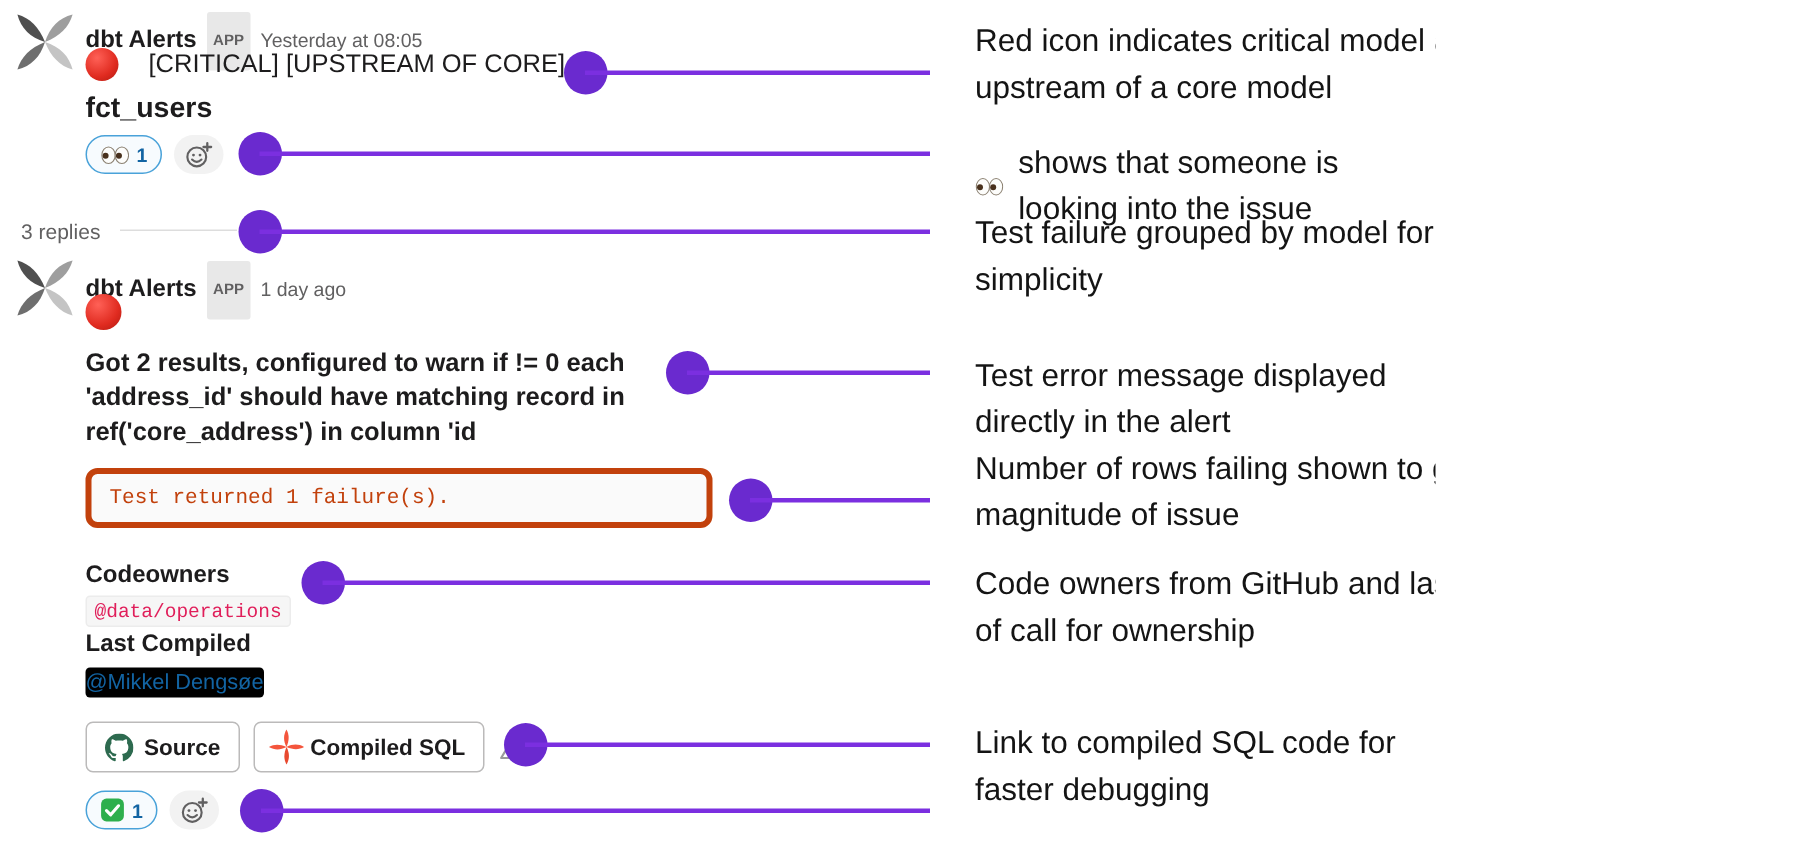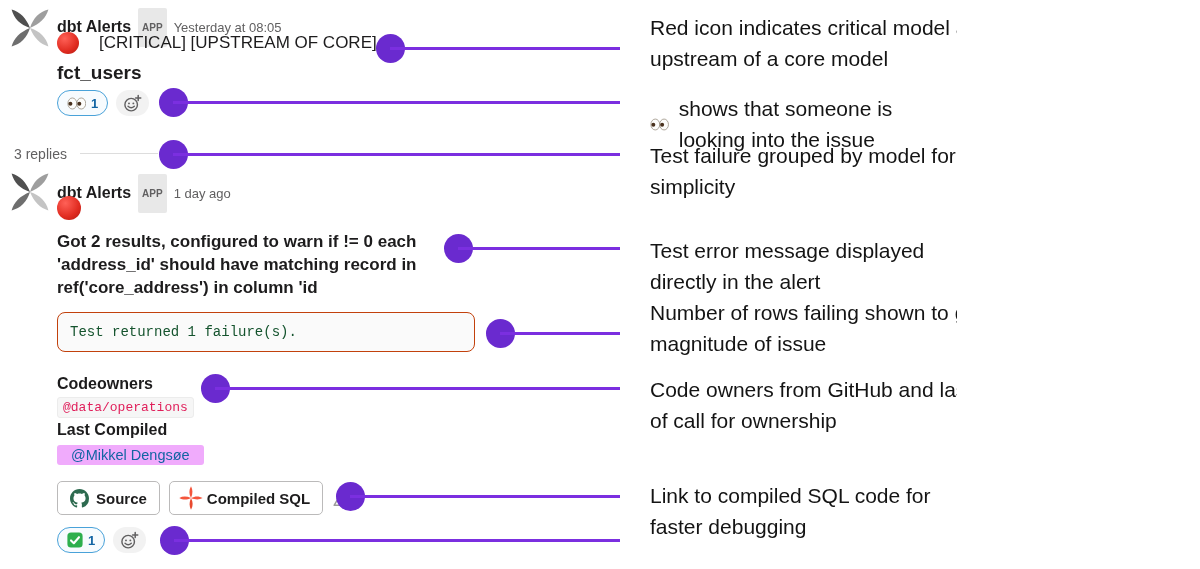--- a/index.html
+++ b/index.html
@@ -40,33 +40,33 @@
     display:flex; align-items:center; justify-content:center;
     width:33px; height:26px; border-radius:13px; background:#f2f2f2; cursor:pointer;
   }
 
   .replies-label { font-size:14px; color:#616061; }
   .replies-divider { height:1px; background:#dddddd; }
 
   .error-text { width:408px; font-size:17px; font-weight:bold; line-height:23px; color:#1d1c1d; }
 
   .code-block {
-    width:418px; height:40px; background:#fafafa; border:1px solid #c2410c; border-radius:8px;
+    width:418px; height:40px; background:#fafafa; border:4px solid #c2410c; border-radius:8px;
     display:flex; align-items:center; padding:0 12px;
-    font-family:"Liberation Mono", monospace; font-size:14px; color:#14532d;
+    font-family:"Liberation Mono", monospace; font-size:14px; color:#c2410c;
   }
 
   .field-label { font-size:16px; font-weight:bold; color:#1d1c1d; }
   .code-chip {
     display:inline-block; font-family:"Liberation Mono", monospace; font-size:13px; color:#e01e5a;
     background:#f6f6f6; border:1px solid #ececec; border-radius:3px; padding:2px 5px;
   }
   .mention-chip {
     display:inline-block; font-size:14.5px; color:#1264a3;
-    background:#f0abfc; border-radius:3px; padding:2px 14px; cursor:pointer;
+    background:#000000; border-radius:3px; padding:2px 0; cursor:pointer;
   }
 
   .btn-row { display:flex; align-items:center; gap:9px; }
   .slack-btn {
     display:flex; align-items:center; gap:7px; height:34px; padding:0 12px;
     background:#ffffff; border:1px solid #bbbaba; border-radius:5px;
     font-size:15px; font-weight:bold; color:#1d1c1d; cursor:pointer;
   }
 
   

